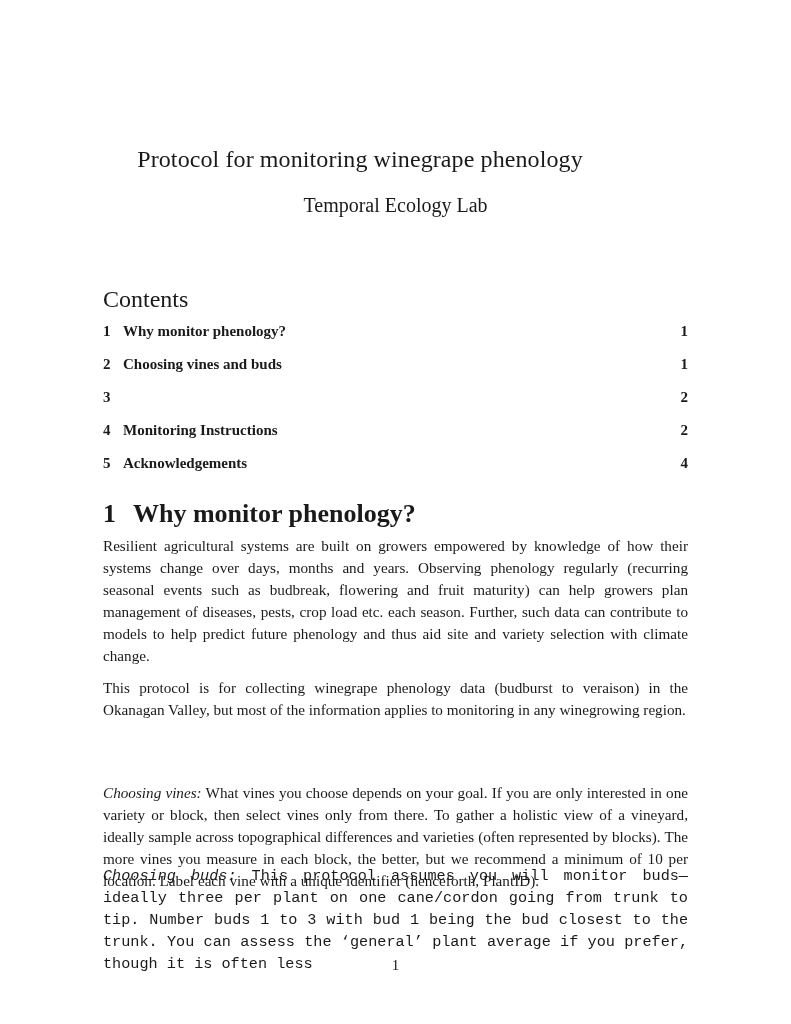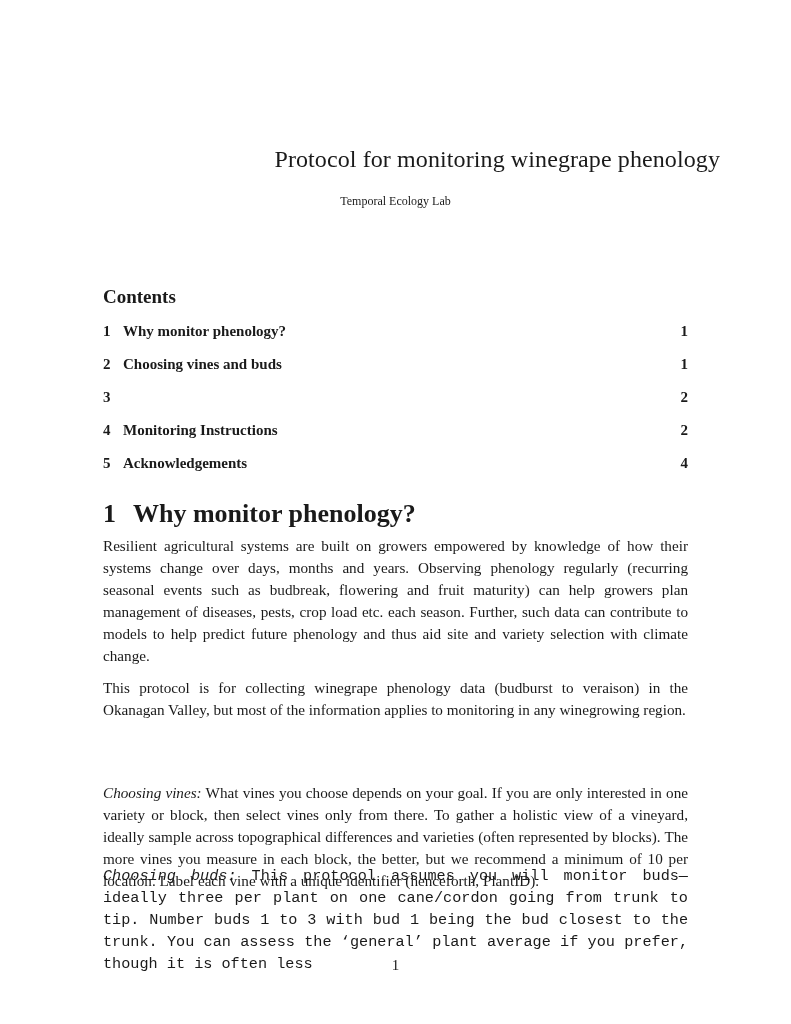--- a/index.html
+++ b/index.html
@@ -3,34 +3,34 @@
 <meta charset="utf-8">
 <style>
   html, body { margin: 0; padding: 0; background: #ffffff; }
   body {
     width: 791px; height: 1024px; position: relative; overflow: hidden;
     font-family: "DejaVu Serif", "Liberation Serif", serif;
     color: #1a1a1a;
   }
   .page { position: absolute; left: 0; top: 0; width: 791px; height: 1024px; }
   .title {
-    position: absolute; left: 0; width: 720px; top: 146px; text-align: right;
+    position: absolute; left: 0; width: 720px; top: 146px; text-align: center;
     font-family: "Liberation Serif", serif; font-size: 24px; letter-spacing: 0.1px;
   }
   .author {
     position: absolute; left: 0; width: 791px; top: 194px; text-align: center;
-    font-family: "Liberation Serif", serif; font-size: 12px;
+    font-family: "Liberation Serif", serif; font-size: 20px;
   }
   .date {
     position: absolute; left: 0; width: 791px; top: 228px; text-align: center;
     font-family: "Liberation Serif", serif; font-size: 16px;
   }
   .contents-heading {
     position: absolute; left: 103px; top: 286px;
-    font-family: "Liberation Serif", serif; font-weight: bold; font-size: 19px;
+    font-family: "Liberation Serif", serif; font-weight: normal; font-size: 24px;
   }
   .toc-row {
     position: absolute; left: 103px; width: 585px; height: 20px;
     font-family: "Liberation Serif", serif; font-weight: bold; font-size: 15px;
   }
   .toc-num { position: absolute; left: 0; }
   .toc-label { position: absolute; left: 20px; }
   .toc-page { position: absolute; right: 0; }
   .section-heading {
     position: absolute; left: 103px;

